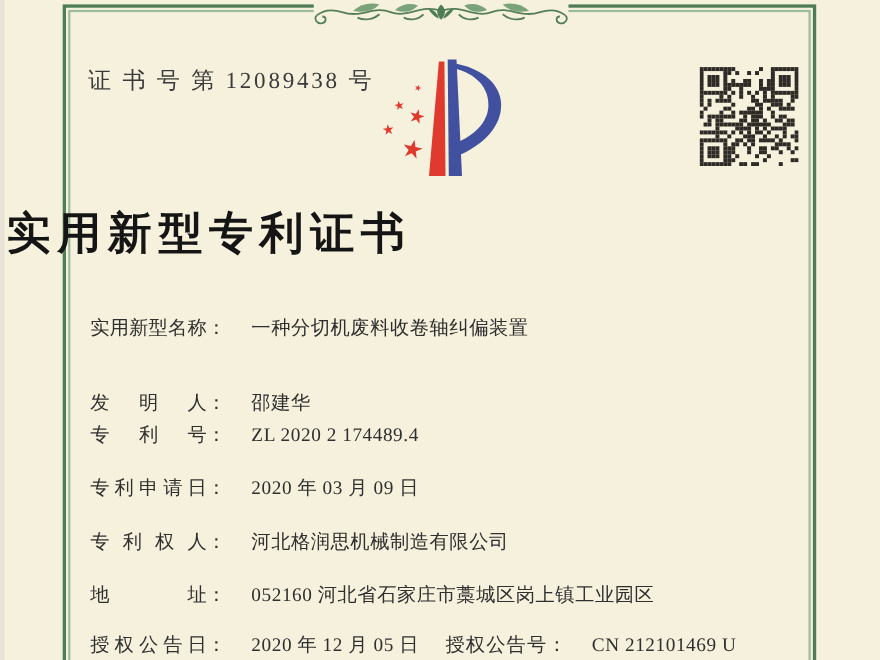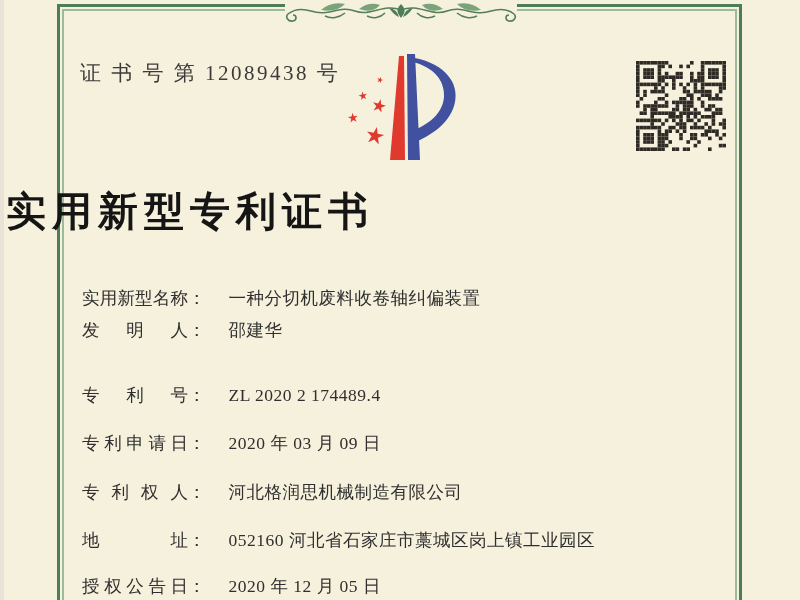--- a/index.html
+++ b/index.html
@@ -419,30 +419,33 @@
     <rect x="46.800000000000004" y="86.4" width="3.6" height="3.6" fill="#2e2b26"></rect>
     <rect x="50.4" y="86.4" width="3.6" height="3.6" fill="#2e2b26"></rect>
     <rect x="72" y="86.4" width="3.6" height="3.6" fill="#2e2b26"></rect>
   </svg>
 
 <div class="title">实用新型专利证书</div>
 
 <div class="field-row" style="top:286px">
   <span class="field-label">实用新型名称</span><span class="field-colon">：</span><span class="field-value">一种分切机废料收卷轴纠偏装置</span>
 </div>
-<div class="field-row" style="top:318px">
+<div class="field-row" style="top:354px">
   <span class="field-label">发 明 人</span><span class="field-colon">：</span><span class="field-value">邵建华</span>
 </div>
 <div class="field-row" style="top:383px">
   <span class="field-label">专 利 号</span><span class="field-colon">：</span><span class="field-value">ZL 2020 2 174489.4</span>
 </div>
 <div class="field-row" style="top:431px">
   <span class="field-label">专利申请日</span><span class="field-colon">：</span><span class="field-value">2020 年 03 月 09 日</span>
 </div>
 <div class="field-row" style="top:480px">
   <span class="field-label">专 利 权 人</span><span class="field-colon">：</span><span class="field-value">河北格润思机械制造有限公司</span>
 </div>
 <div class="field-row" style="top:528px">
   <span class="field-label">地 址</span><span class="field-colon">：</span><span class="field-value">052160 河北省石家庄市藁城区岗上镇工业园区</span>
 </div>
 <div class="field-row" style="top:574px">
   <span class="field-label">授权公告日</span><span class="field-colon">：</span><span class="field-value">2020 年 12 月 05 日</span>
+  <span class="pair2">
+    <span class="p2label">授权公告号</span><span>：</span><span class="field-value">CN 212101469 U</span>
+  </span>
 </div>
 
 </body></html>

